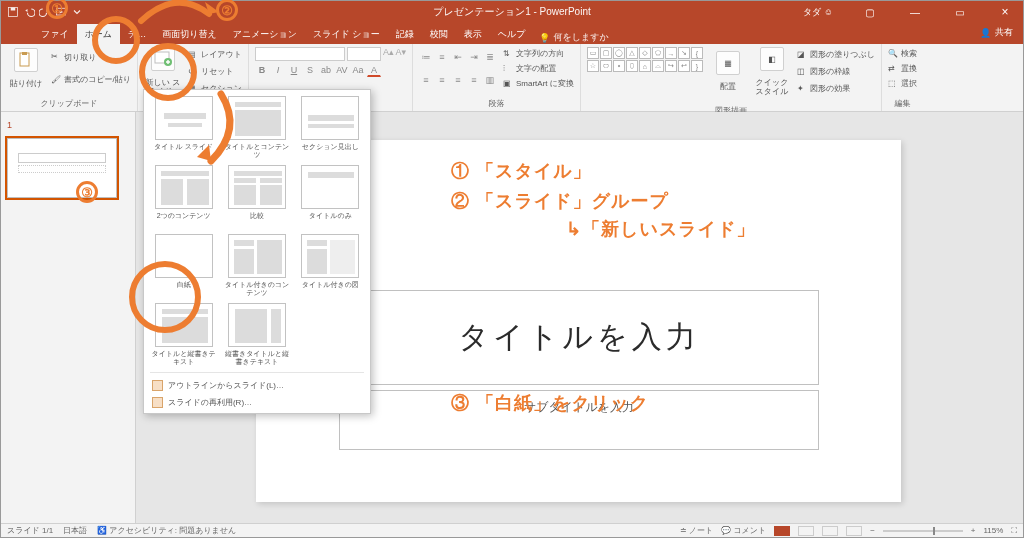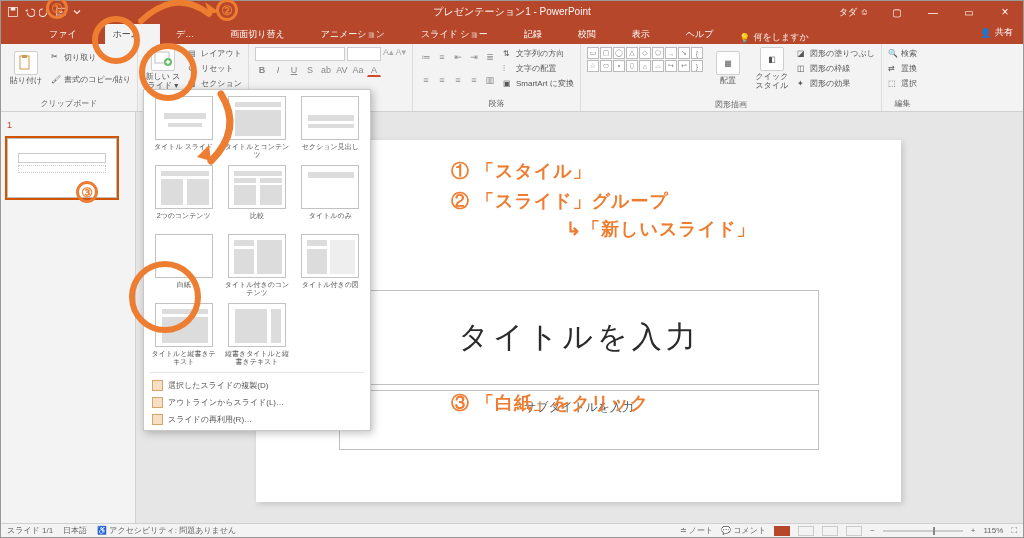--- a/index.html
+++ b/index.html
@@ -8,46 +8,46 @@
   .app { width: 1024px; height: 538px; background: #f3f3f3; position: relative; border: 1px solid #999; }
 
   
   .title-bar {
     height: 22px; background: #b7472a; color: #fff; display: flex; align-items: center; font-size: 9px;
     position: relative;
   }
   .title-left { display: flex; align-items: center; gap: 4px; padding-left: 6px; }
   .title-left .qat-icon { width: 12px; height: 12px; display: inline-block; opacity: .9; }
   .title-center { position: absolute; left: 50%; transform: translateX(-50%); font-size: 10px; opacity: .95; }
-  .title-right { position: absolute; right: 4px; display: flex; align-items: center; gap: 8px; }
+  .title-right { position: absolute; right: 4px; display: flex; align-items: center; gap: 17px; }
   .title-right .user { font-size: 9px; margin-right: 6px; }
   .win-btn { width: 28px; height: 22px; display:flex; align-items:center; justify-content:center; color:#fff; font-size:10px; }
   .win-x { font-size: 12px; }
 
   
   .tabs-row {
     height: 21px; background: #b7472a; display: flex; align-items: flex-end; font-size: 9px; color: #fff;
     padding-left: 40px; position: relative;
   }
-  .tab { padding: 4px 20px 3px 8px; cursor: default; margin-left: 8px; }
+  .tab { padding: 4px 8px 3px 8px; cursor: default; }
   .tab.active { background: #f3f3f3; color: #444; }
   .tell-me { display:flex; align-items:center; gap:3px; margin-left:6px; opacity:.9; }
   .share-btn { position:absolute; right:10px; top:3px; font-size:9px; display:flex; align-items:center; gap:3px; }
 
   
   .ribbon {
     height: 68px; background: #f3f3f3; border-bottom: 1px solid #d0d0d0;
     display: flex; font-size: 8px; color: #555;
   }
   .rgroup { border-right: 1px solid #ddd; padding: 3px 6px 2px 6px; display:flex; flex-direction:column; justify-content:space-between; }
   .rgroup-body { display:flex; gap:6px; flex:1; }
   .rgroup-label { text-align:center; font-size:8px; color:#666; margin-top:8px; }
   .big-btn { display:flex; flex-direction:column; align-items:center; justify-content:center; width:38px; }
   .big-btn .icon-box { width:24px; height:24px; background:#fdfdfd; border:1px solid #d0d0d0; border-radius:2px; display:flex; align-items:center; justify-content:center; }
-  .big-btn .lbl { font-size:8px; line-height:1.1; text-align:center; margin-top:2px; }
+  .big-btn .lbl { font-size:8px; line-height:1.1; text-align:center; margin-top:8px; }
   .stack { display:flex; flex-direction:column; justify-content:space-around; gap:2px; }
   .mini-row { display:flex; align-items:center; gap:3px; font-size:8px; white-space:nowrap; }
   .mini-row .mi { width:10px; height:10px; }
   .shapes-grid { display:grid; grid-template-columns: repeat(9, 12px); grid-auto-rows: 12px; gap:1px; }
   .shapes-grid span { border:1px solid #bbb; background:#fff; font-size:7px; display:flex; align-items:center; justify-content:center; color:#888; }
   .font-sel { display:flex; flex-direction:column; gap:2px; }
   .font-sel .sel { width:90px; height:14px; background:#fff; border:1px solid #ccc; font-size:8px; padding:0 3px; color:#888; display:flex; align-items:center; }
   .btnrow { display:flex; gap:2px; }
   .btnrow span { width:14px; height:14px; border:1px solid transparent; display:flex; align-items:center; justify-content:center; font-size:9px; color:#888; }
 
@@ -484,24 +484,20 @@
         <div class="glbl">縦書きタイトルと縦書きテキスト</div>
       </div>
       <div class="glayout" style="visibility:hidden;">
           <div class="gthumb"></div>
           <div class="glbl"></div>
         </div>
     </div>
     <div class="gallery-footer">
       <div class="gitem">
           <span class="gi-icon"></span>
-          <span>選択したスライドの複製(D)</span>
-        </div>
-      <div class="gitem">
-          <span class="gi-icon"></span>
           <span>アウトラインからスライド(L)…</span>
         </div>
       <div class="gitem">
           <span class="gi-icon"></span>
           <span>スライドの再利用(R)…</span>
         </div>
     </div>
   </div>
 
   <div class="status-bar">

